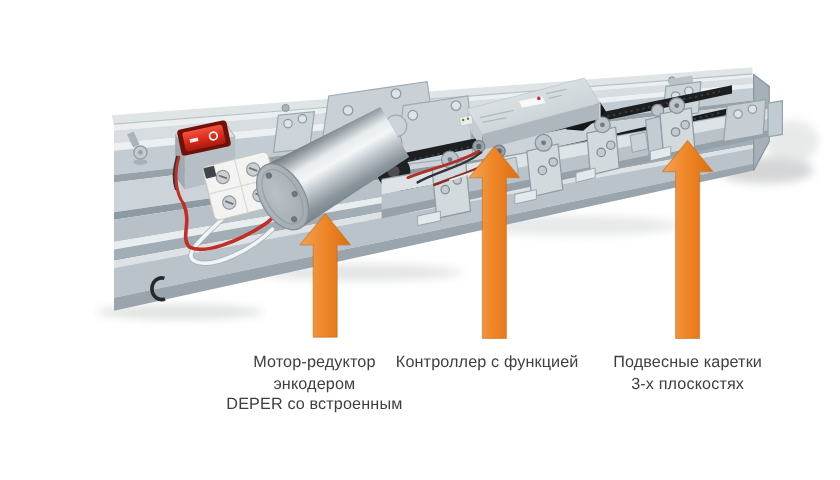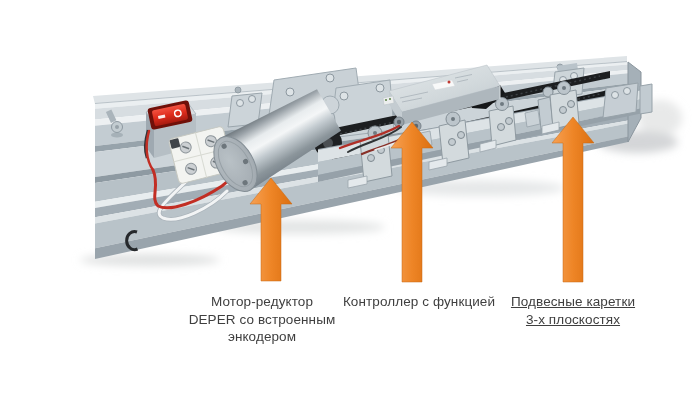--- a/index.html
+++ b/index.html
@@ -2,22 +2,22 @@
 <html><head>
 <meta charset="utf-8">
 <style>
   html,body{margin:0;padding:0;background:#fff;}
   #stage{position:relative;width:700px;height:400px;background:#ffffff;overflow:hidden;
          font-family:"Liberation Sans",sans-serif;}
   #photo{position:absolute;left:0;top:0;}
   .label{position:absolute;text-align:center;font-size:13.5px;line-height:17.5px;
          color:#3f3f3f;letter-spacing:0.1px;}
   #label-motor{left:182px;top:293px;width:160px;}
-  #label-controller{left:330px;top:293px;width:178px;}
-  #label-carriages{left:491px;top:293px;width:164px;text-decoration:underline;}
+  #label-controller{left:317px;top:293px;width:178px;}
+  #label-carriages{left:491px;top:293px;width:164px;}
 </style>
 </head>
 <body>
 
 <div id="stage">
 
 <svg id="photo" width="700" height="400" viewBox="0 0 700 400">
   <defs>
     <filter id="blur" x="-50%" y="-50%" width="200%" height="200%">
       <feGaussianBlur stdDeviation="4"></feGaussianBlur>
@@ -272,22 +272,22 @@
 
   <g stroke="rgba(200,105,20,0.5)" stroke-width="1" stroke-linejoin="round">
     <polygon points="271,178 250,204 261,204 261,281 281,281 281,204 292,204" fill="url(#arr)"></polygon>
     <polygon points="412,122 391,148 402,148 402,282 422,282 422,148 433,148" fill="url(#arr)"></polygon>
     <polygon points="573,117 552,143 563,143 563,282 583,282 583,143 594,143" fill="url(#arr)"></polygon>
   </g>
 </svg>
 
 <div class="label" id="label-motor">
   <div>Мотор-редуктор</div>
+  <div>энкодером</div>
   <div>DEPER со встроенным</div>
-  <div>энкодером</div>
 </div>
 <div class="label" id="label-controller">
   <div>Контроллер с функцией</div>
 </div>
 <div class="label" id="label-carriages">
   <div>Подвесные каретки</div>
   <div>3-х плоскостях</div>
 </div>
 
 </div>

